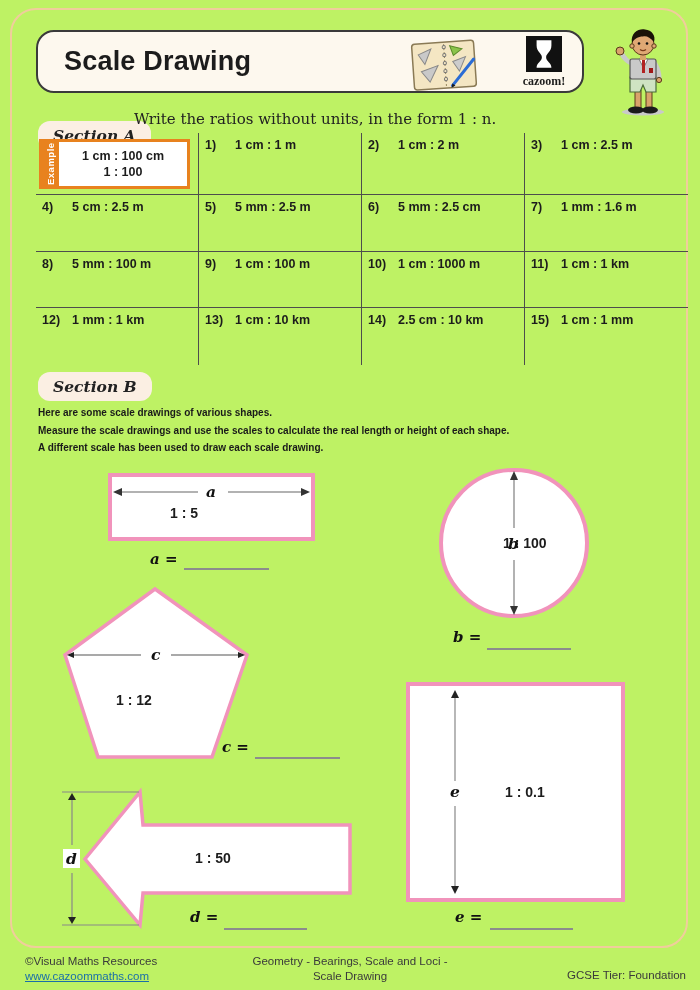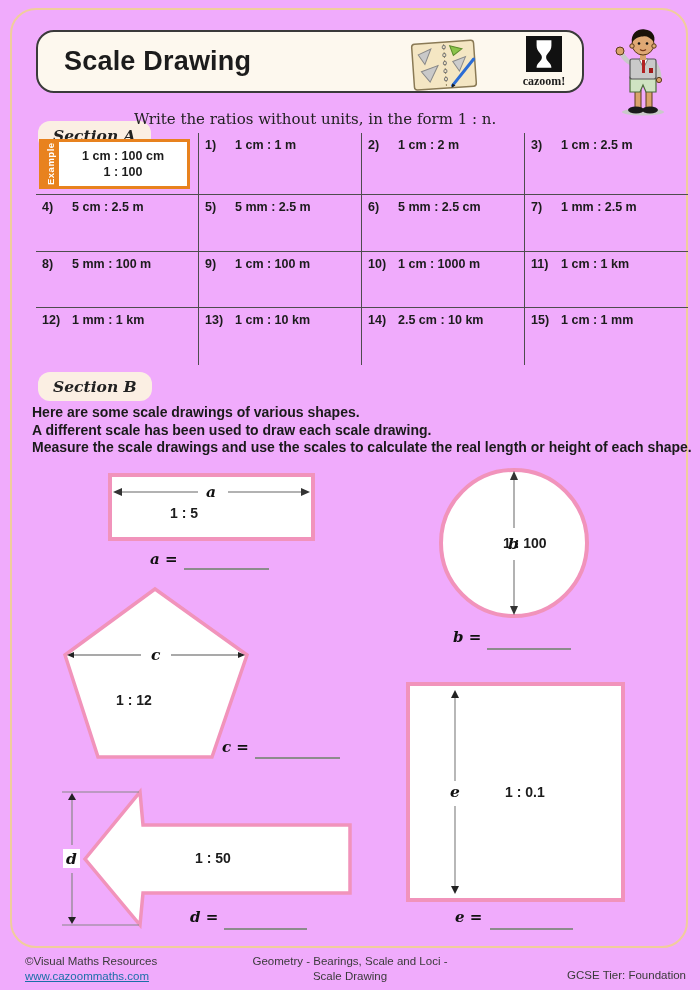--- a/index.html
+++ b/index.html
@@ -1,18 +1,18 @@
 <!DOCTYPE html>
 <html><head>
 <meta charset="utf-8">
 <style>
   * { margin:0; padding:0; box-sizing:border-box; }
   html,body { background:#fff; }
   .page {
-    position:relative; width:700px; height:990px; background:#f0abfc;
+    position:relative; width:700px; height:990px; background:#bef264;
     font-family:"Liberation Sans", sans-serif; color:#1c1c1c; overflow:hidden;
   }
   .page-frame {
     position:absolute; left:10px; top:8px; width:678px; height:940px;
     border:2px solid #f0cd9c; border-radius:26px;
   }
   
   .title-box {
     position:absolute; left:36px; top:30px; width:548px; height:63px;
     background:#fdf8ee; border:2.5px solid #3a3a3a; border-radius:18px;
@@ -48,21 +48,21 @@
     border:3px solid #e8821e; display:flex; background:#fff;
   }
   .example-tab {
     width:17px; background:#e8821e; color:#fff; display:flex; align-items:center; justify-content:center;
     writing-mode:vertical-rl; transform:rotate(180deg);
     font-size:9.5px; font-weight:bold; letter-spacing:.5px;
   }
   .example-content { flex:1; display:flex; flex-direction:column; align-items:center; justify-content:center;
     font-size:12.5px; font-weight:bold; line-height:16px; }
   
-  .intro { position:absolute; left:32px; top:404px; font-size:14px; font-weight:bold; line-height:17.5px; color:#1a1a1a; }
+  .intro { position:absolute; left:38px; top:404px; font-size:10px; font-weight:bold; line-height:17.5px; color:#1a1a1a; }
   .shape-svg { position:absolute; overflow:visible; }
   .shape-letter {
     position:absolute; font-family:"DejaVu Serif", serif; font-style:italic; font-weight:bold;
     font-size:15.5px; color:#111; background:#fff; padding:0 3px;
   }
   .scale-label { position:absolute; font-size:14px; font-weight:bold; text-align:left; width:80px; }
   .answer-label {
     position:absolute; font-family:"DejaVu Serif", serif; font-style:italic; font-weight:bold;
     font-size:15px; color:#111;
   }
@@ -149,38 +149,38 @@
         </div>
       </div>
     </div>
     <div class="cell r1 bR bB"><span class="num">1)</span><span class="ratio">1 cm : 1 m</span></div>
     <div class="cell r1 bR bB"><span class="num">2)</span><span class="ratio">1 cm : 2 m</span></div>
     <div class="cell r1 bB"><span class="num">3)</span><span class="ratio">1 cm : 2.5 m</span></div>
 
     <div class="cell r2 bR bB"><span class="num">4)</span><span class="ratio">5 cm : 2.5 m</span></div>
     <div class="cell r2 bR bB"><span class="num">5)</span><span class="ratio">5 mm : 2.5 m</span></div>
     <div class="cell r2 bR bB"><span class="num">6)</span><span class="ratio">5 mm : 2.5 cm</span></div>
-    <div class="cell r2 bB"><span class="num">7)</span><span class="ratio">1 mm : 2.5 m</span></div>
+    <div class="cell r2 bB"><span class="num">7)</span><span class="ratio">1 mm : 1.6 m</span></div>
 
     <div class="cell r3 bR bB"><span class="num">8)</span><span class="ratio">5 mm : 100 m</span></div>
     <div class="cell r3 bR bB"><span class="num">9)</span><span class="ratio">1 cm : 100 m</span></div>
     <div class="cell r3 bR bB"><span class="num">10)</span><span class="ratio">1 cm : 1000 m</span></div>
     <div class="cell r3 bB"><span class="num">11)</span><span class="ratio">1 cm : 1 km</span></div>
 
     <div class="cell r4 bR"><span class="num">12)</span><span class="ratio">1 mm : 1 km</span></div>
     <div class="cell r4 bR"><span class="num">13)</span><span class="ratio">1 cm : 10 km</span></div>
     <div class="cell r4 bR"><span class="num">14)</span><span class="ratio">2.5 cm : 10 km</span></div>
     <div class="cell r4"><span class="num">15)</span><span class="ratio">1 cm : 1 mm</span></div>
   </div>
 
   <div class="sec-label" style="left:38px; top:372px;">Section B</div>
   <div class="intro">
     <div>Here are some scale drawings of various shapes.</div>
+    <div>Measure the scale drawings and use the scales to calculate the real length or height of each shape.</div>
     <div>A different scale has been used to draw each scale drawing.</div>
-    <div>Measure the scale drawings and use the scales to calculate the real length or height of each shape.</div>
   </div>
 
   <svg class="shape-svg" style="left:108px; top:473px;" width="208" height="70">
     <rect x="2" y="2" width="203" height="64" fill="#fff" stroke="#f193bb" stroke-width="4"></rect>
     <line x1="8" y1="19" x2="90" y2="19" stroke="#999" stroke-width="1.5"></line>
     <line x1="120" y1="19" x2="199" y2="19" stroke="#999" stroke-width="1.5"></line>
     <polygon points="14,15 5,19 14,23" fill="#333"></polygon>
     <polygon points="193,15 202,19 193,23" fill="#333"></polygon>
   </svg>
   <div class="shape-letter" style="left:203px; top:482px;">a</div>

